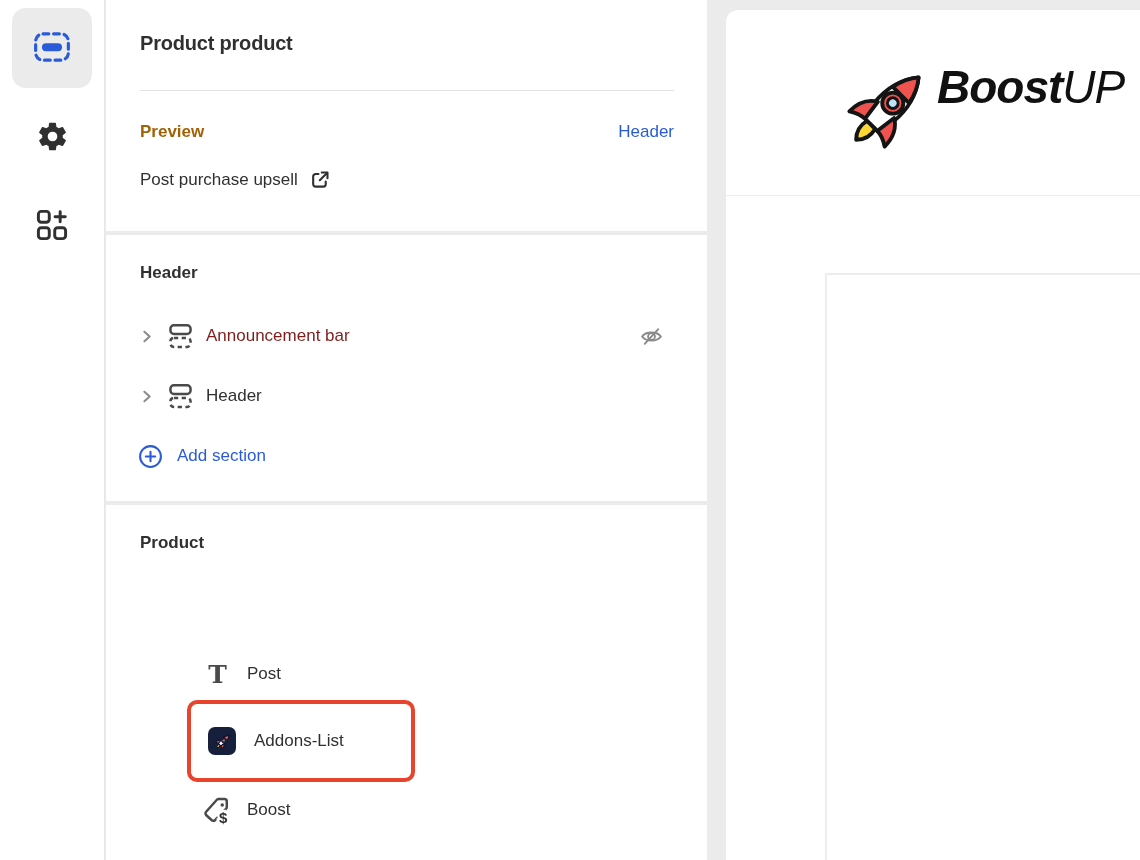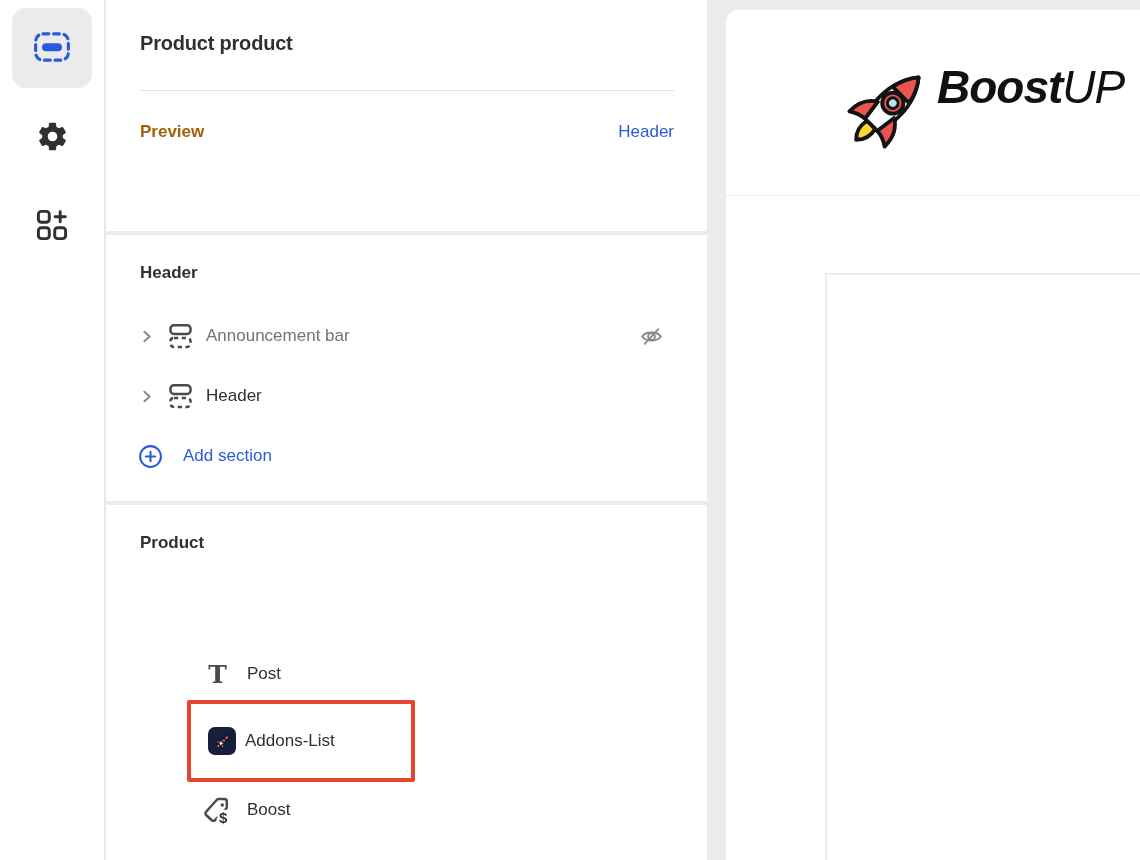--- a/index.html
+++ b/index.html
@@ -54,40 +54,40 @@
   .lbl-regular { font-size:17px; font-weight:400; color:#303030; }
 
   .group-heading {
     position:absolute; left:34px; font-size:17px; font-weight:700; color:#303030;
   }
   .row {
     position:absolute; left:32px; width:526px; height:40px;
     display:flex; align-items:center; gap:14px; cursor:pointer; border-radius:8px;
   }
   .row .label { font-size:17px; font-weight:400; color:#303030; }
-  .row .label.muted { color:#737373; }
+  .row .label.muted { color:#7f1d1d; }
   .chev { display:flex; width:17px; flex:0 0 auto; cursor:pointer; }
   .icon-slot { display:flex; align-items:center; justify-content:center; flex:0 0 auto; }
   .eye-btn { margin-left:auto; display:flex; cursor:pointer; background:none; border:none; padding:0; }
 
   .add-row { position:absolute; left:32px; top:436px; height:40px;
-    display:flex; align-items:center; gap:20px; cursor:pointer; }
+    display:flex; align-items:center; gap:14px; cursor:pointer; }
   .add-row .label { font-size:17px; font-weight:500; color:#2a5bd8; }
 
   .sub-row {
     position:absolute; left:96px; height:40px;
     display:flex; align-items:center; gap:14px; cursor:pointer;
   }
   .sub-row .icon-box { width:31px; display:flex; align-items:center; justify-content:center; }
   .t-glyph { font-family:"DejaVu Serif", serif; font-size:25px; font-weight:700; color:#4a4a4a; line-height:1; }
 
   .highlight-box {
     position:absolute; left:81px; top:700px; width:228px; height:82px;
-    border:4px solid #e8432c; background:#fff; border-radius:2px;
-    display:flex; align-items:center; padding-left:17px; gap:9px; cursor:pointer;
+    border:4px solid #e8432c; background:#fff; border-radius:10px;
+    display:flex; align-items:center; padding-left:17px; gap:18px; cursor:pointer;
   }
   .app-tile {
     width:28px; height:28px; border-radius:7px; background:#16203c;
     display:flex; align-items:center; justify-content:center; flex:0 0 auto;
   }
   .highlight-box .label { font-size:17px; color:#303030; }
 
   
   .preview-card {
     position:absolute; left:726px; top:10px; width:414px; height:850px;
@@ -148,20 +148,30 @@
   <section class="card card3"></section>
 
   <h1 class="panel-title">Product product</h1>
   <div class="divider1"></div>
 
   <div class="preview-row">
     <span class="lbl-semibold">Preview</span>
     <a class="link-blue">Header</a>
   </div>
 
+  <div class="page-row">
+    <span class="lbl-regular">Post purchase upsell</span>
+    <span style="display:flex;cursor:pointer;">
+      <svg width="22" height="22" viewBox="0 0 20 20" fill="none" stroke="#303030" stroke-width="1.9" stroke-linecap="round" stroke-linejoin="round">
+        <path d="M8.6 4.6 H6 a2.2 2.2 0 0 0 -2.2 2.2 v7 a2.2 2.2 0 0 0 2.2 2.2 h7 a2.2 2.2 0 0 0 2.2 -2.2 V11.3"></path>
+        <path d="M11.6 3.2 h5.2 v5.2"></path>
+        <path d="M16.4 3.6 L9.8 10.2"></path>
+      </svg>
+    </span>
+  </div>
 
   <h2 class="group-heading" style="top:263px;">Header</h2>
 
   <div class="row" style="top:316px;">
     <span class="chev">
       <svg width="17" height="17" viewBox="0 0 16 16" fill="none" stroke="#8a8a8a" stroke-width="1.9" stroke-linecap="round" stroke-linejoin="round">
           <path d="M6 3.5 L11 8 L6 12.5"></path>
         </svg>
     </span>
     <span class="icon-slot">

